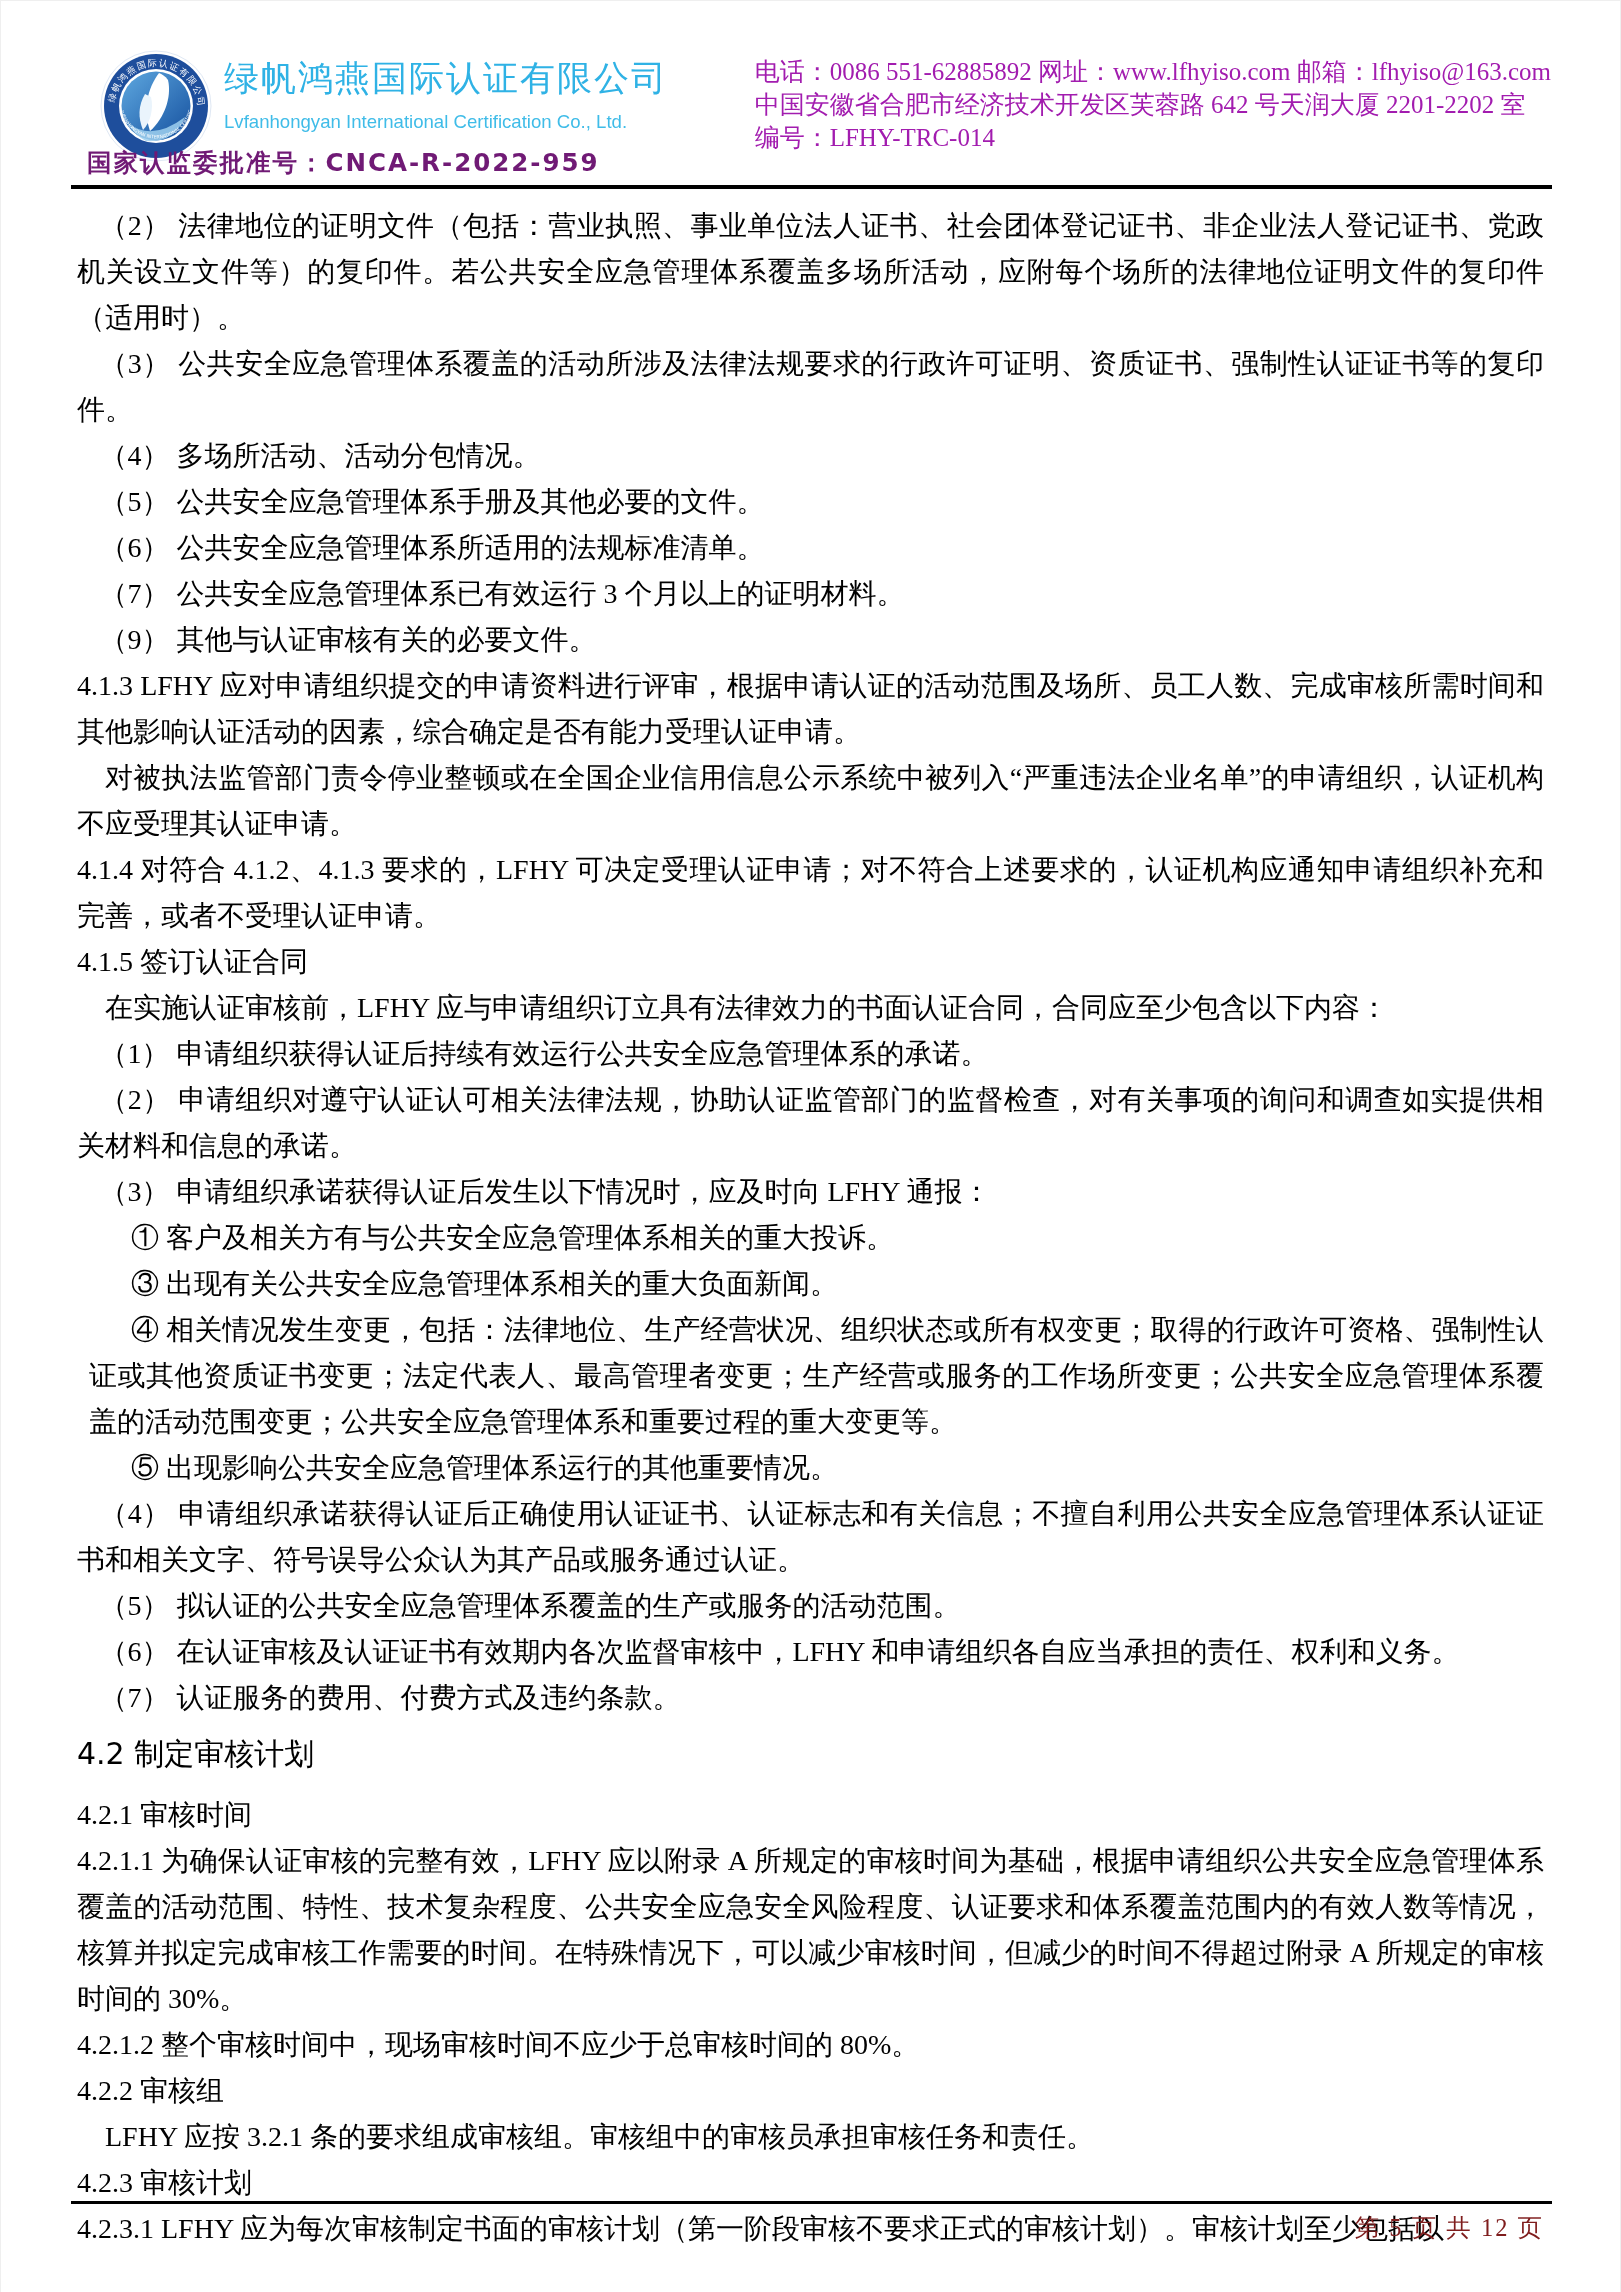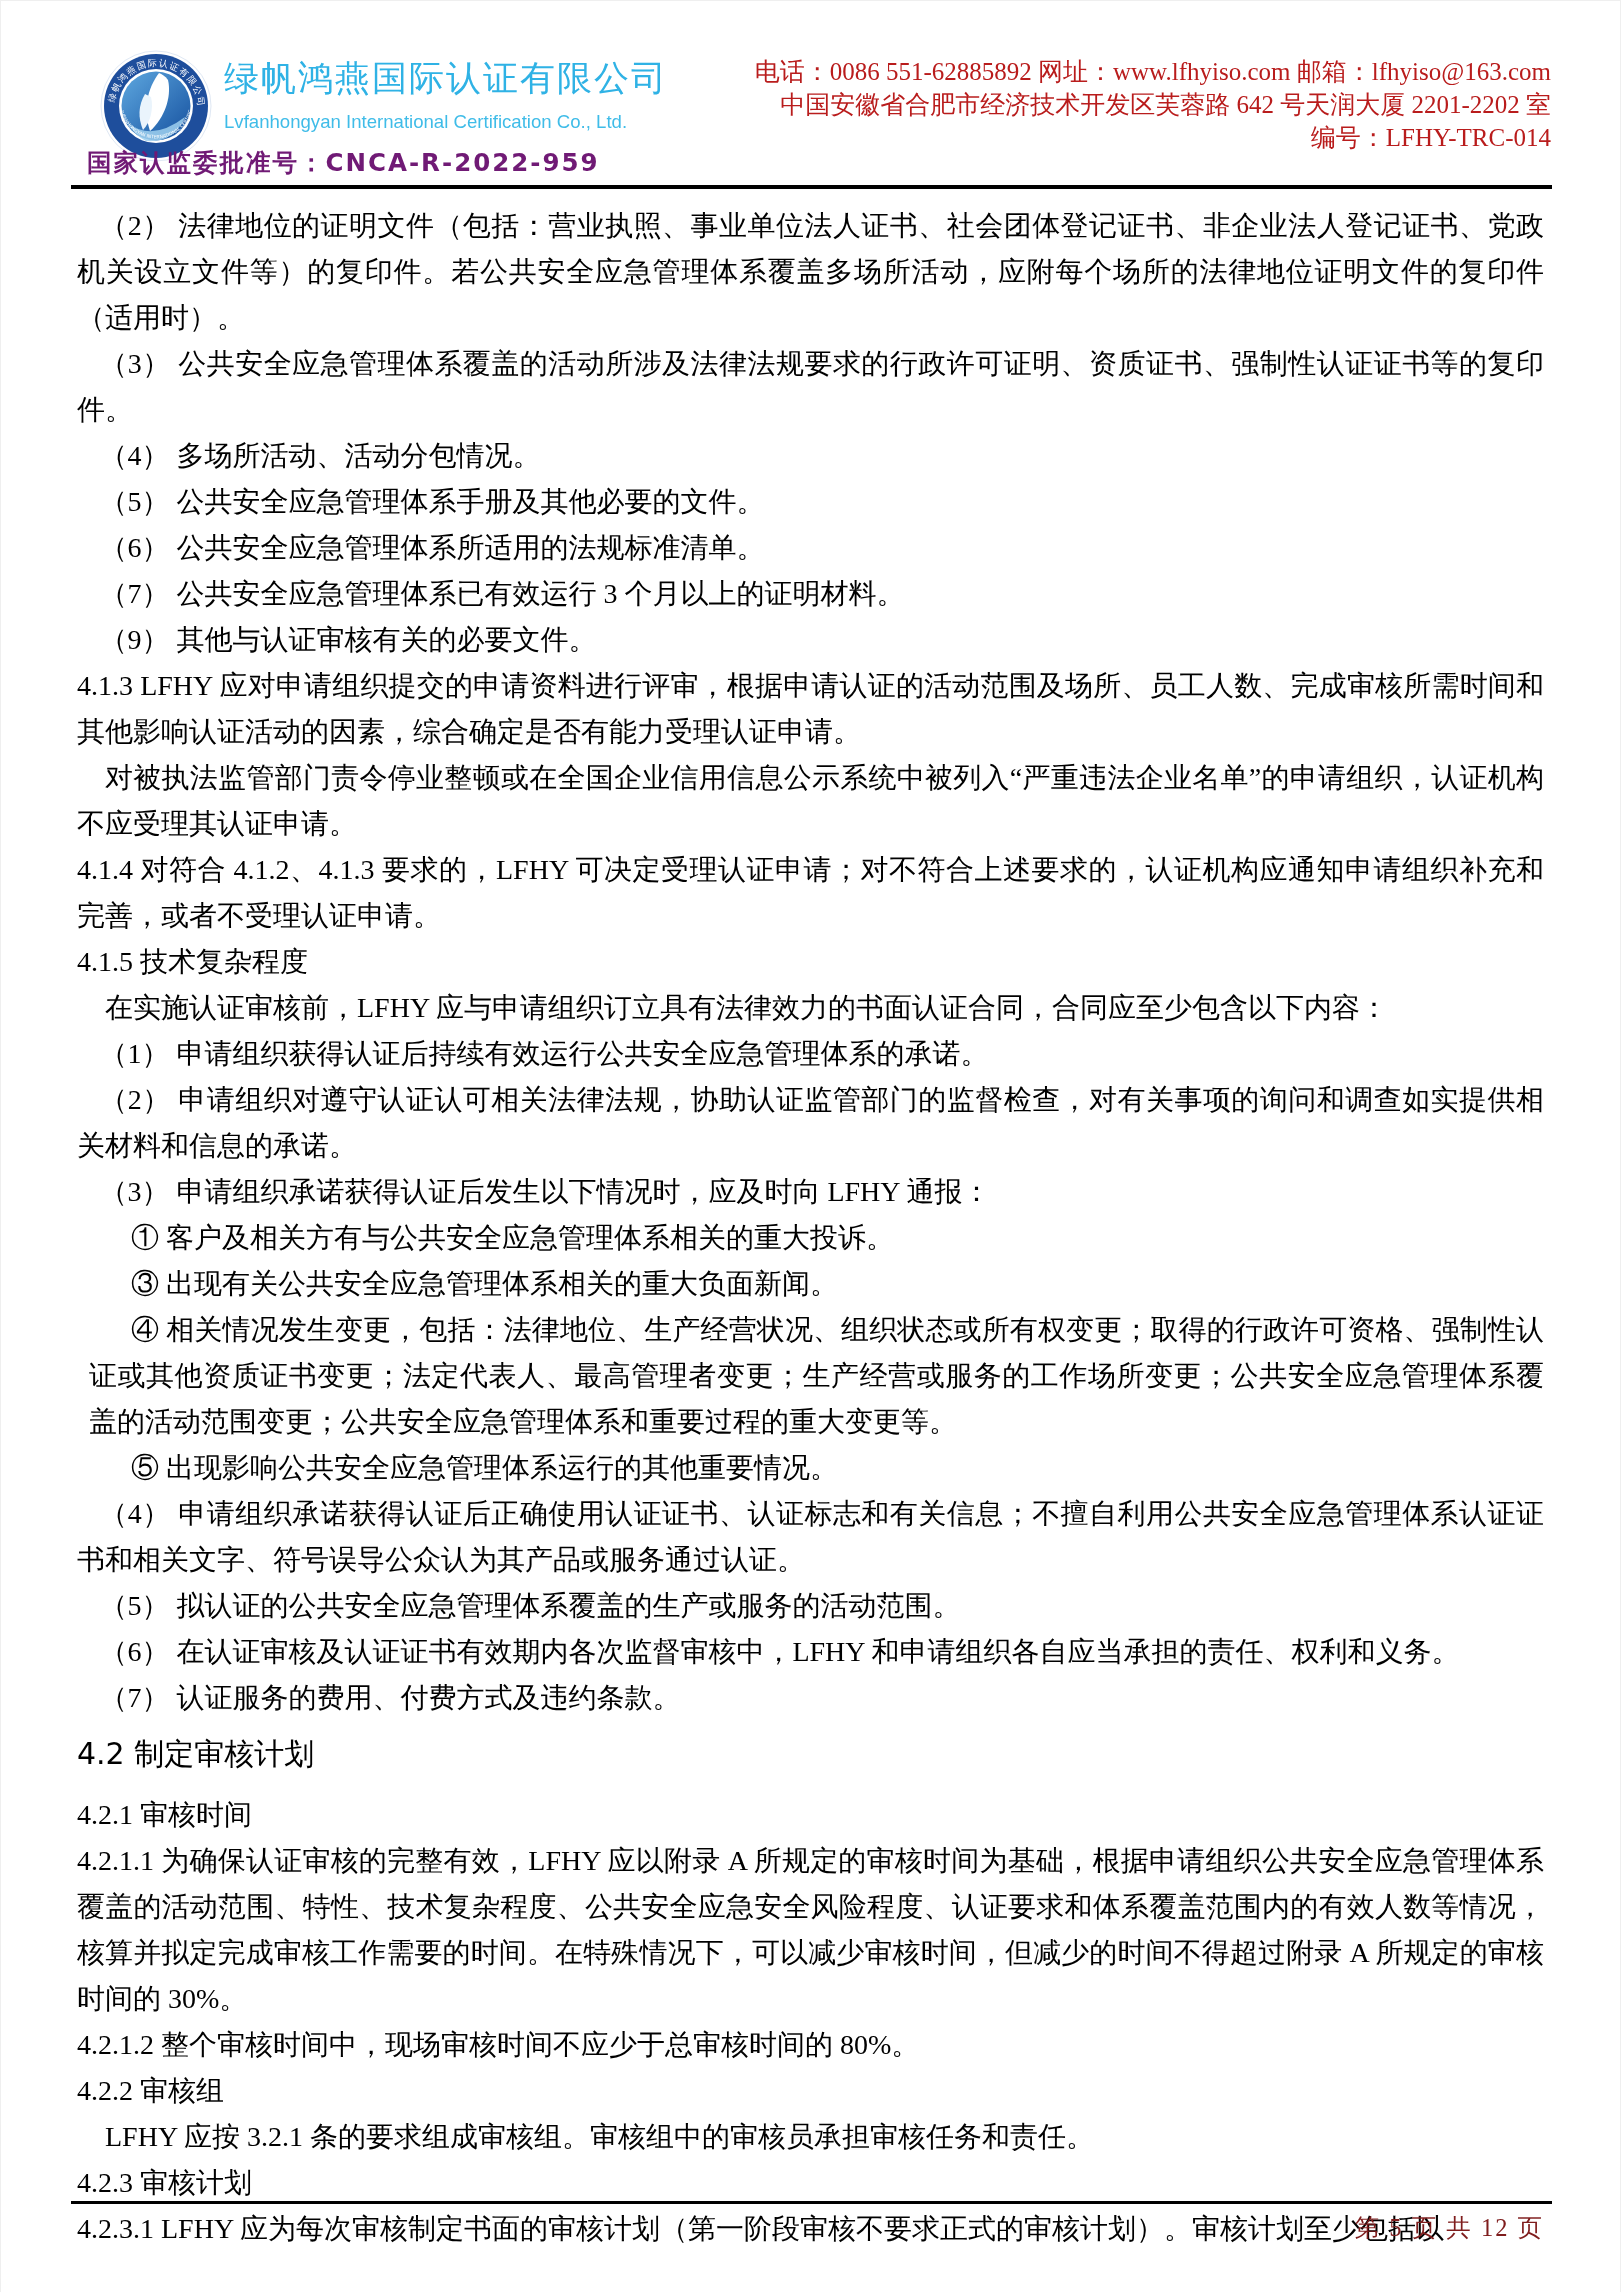--- a/index.html
+++ b/index.html
@@ -25,22 +25,22 @@
   .company-en{
     font-family:Liberation Sans, sans-serif;
     font-size:18.6px;line-height:23.5px;color:#3FBCE8;margin-top:11px;white-space:nowrap;
   }
   .approval{
     position:absolute;left:86px;top:145px;
     font-family:"DejaVu Sans","Liberation Sans",sans-serif;
     font-size:24.5px;font-weight:bold;color:#701a75;letter-spacing:2px;white-space:nowrap;
   }
   .contact{
-    position:absolute;right:69px;top:54px;text-align:right;
-    font-size:25px;line-height:33px;color:#b91c1c;white-space:nowrap;
+    position:absolute;right:69px;top:54px;text-align:left;
+    font-size:25px;line-height:33px;color:#a21caf;white-space:nowrap;
   }
   .rule-top{
     position:absolute;left:70px;right:68px;top:184px;
     border-top:4.4px solid #000;height:0;
   }
   
   .doc-body{
     position:absolute;left:76px;right:76px;top:202px;
     font-size:28px;line-height:46px;text-align:justify;
   }
@@ -117,21 +117,21 @@
       <p class="para item">（2） 法律地位的证明文件（包括：营业执照、事业单位法人证书、社会团体登记证书、非企业法人登记证书、党政机关设立文件等）的复印件。若公共安全应急管理体系覆盖多场所活动，应附每个场所的法律地位证明文件的复印件（适用时）。</p>
       <p class="para item">（3） 公共安全应急管理体系覆盖的活动所涉及法律法规要求的行政许可证明、资质证书、强制性认证证书等的复印件。</p>
       <p class="para item">（4） 多场所活动、活动分包情况。</p>
       <p class="para item">（5） 公共安全应急管理体系手册及其他必要的文件。</p>
       <p class="para item">（6） 公共安全应急管理体系所适用的法规标准清单。</p>
       <p class="para item">（7） 公共安全应急管理体系已有效运行 3 个月以上的证明材料。</p>
       <p class="para item">（9） 其他与认证审核有关的必要文件。</p>
       <p class="para flush">4.1.3 LFHY 应对申请组织提交的申请资料进行评审，根据申请认证的活动范围及场所、员工人数、完成审核所需时间和其他影响认证活动的因素，综合确定是否有能力受理认证申请。</p>
       <p class="para indent">对被执法监管部门责令停业整顿或在全国企业信用信息公示系统中被列入“严重违法企业名单”的申请组织，认证机构不应受理其认证申请。</p>
       <p class="para flush">4.1.4 对符合 4.1.2、4.1.3 要求的，LFHY 可决定受理认证申请；对不符合上述要求的，认证机构应通知申请组织补充和完善，或者不受理认证申请。</p>
-      <p class="para flush">4.1.5 技术复杂程度</p>
+      <p class="para flush">4.1.5 签订认证合同</p>
       <p class="para indent">在实施认证审核前，LFHY 应与申请组织订立具有法律效力的书面认证合同，合同应至少包含以下内容：</p>
       <p class="para item">（1） 申请组织获得认证后持续有效运行公共安全应急管理体系的承诺。</p>
       <p class="para item">（2） 申请组织对遵守认证认可相关法律法规，协助认证监管部门的监督检查，对有关事项的询问和调查如实提供相关材料和信息的承诺。</p>
       <p class="para item">（3） 申请组织承诺获得认证后发生以下情况时，应及时向 LFHY 通报：</p>
       <p class="para circle">① 客户及相关方有与公共安全应急管理体系相关的重大投诉。</p>
       <p class="para circle">③ 出现有关公共安全应急管理体系相关的重大负面新闻。</p>
       <p class="para circle">④ 相关情况发生变更，包括：法律地位、生产经营状况、组织状态或所有权变更；取得的行政许可资格、强制性认证或其他资质证书变更；法定代表人、最高管理者变更；生产经营或服务的工作场所变更；公共安全应急管理体系覆盖的活动范围变更；公共安全应急管理体系和重要过程的重大变更等。</p>
       <p class="para circle">⑤ 出现影响公共安全应急管理体系运行的其他重要情况。</p>
       <p class="para item">（4） 申请组织承诺获得认证后正确使用认证证书、认证标志和有关信息；不擅自利用公共安全应急管理体系认证证书和相关文字、符号误导公众认为其产品或服务通过认证。</p>
       <p class="para item">（5） 拟认证的公共安全应急管理体系覆盖的生产或服务的活动范围。</p>

